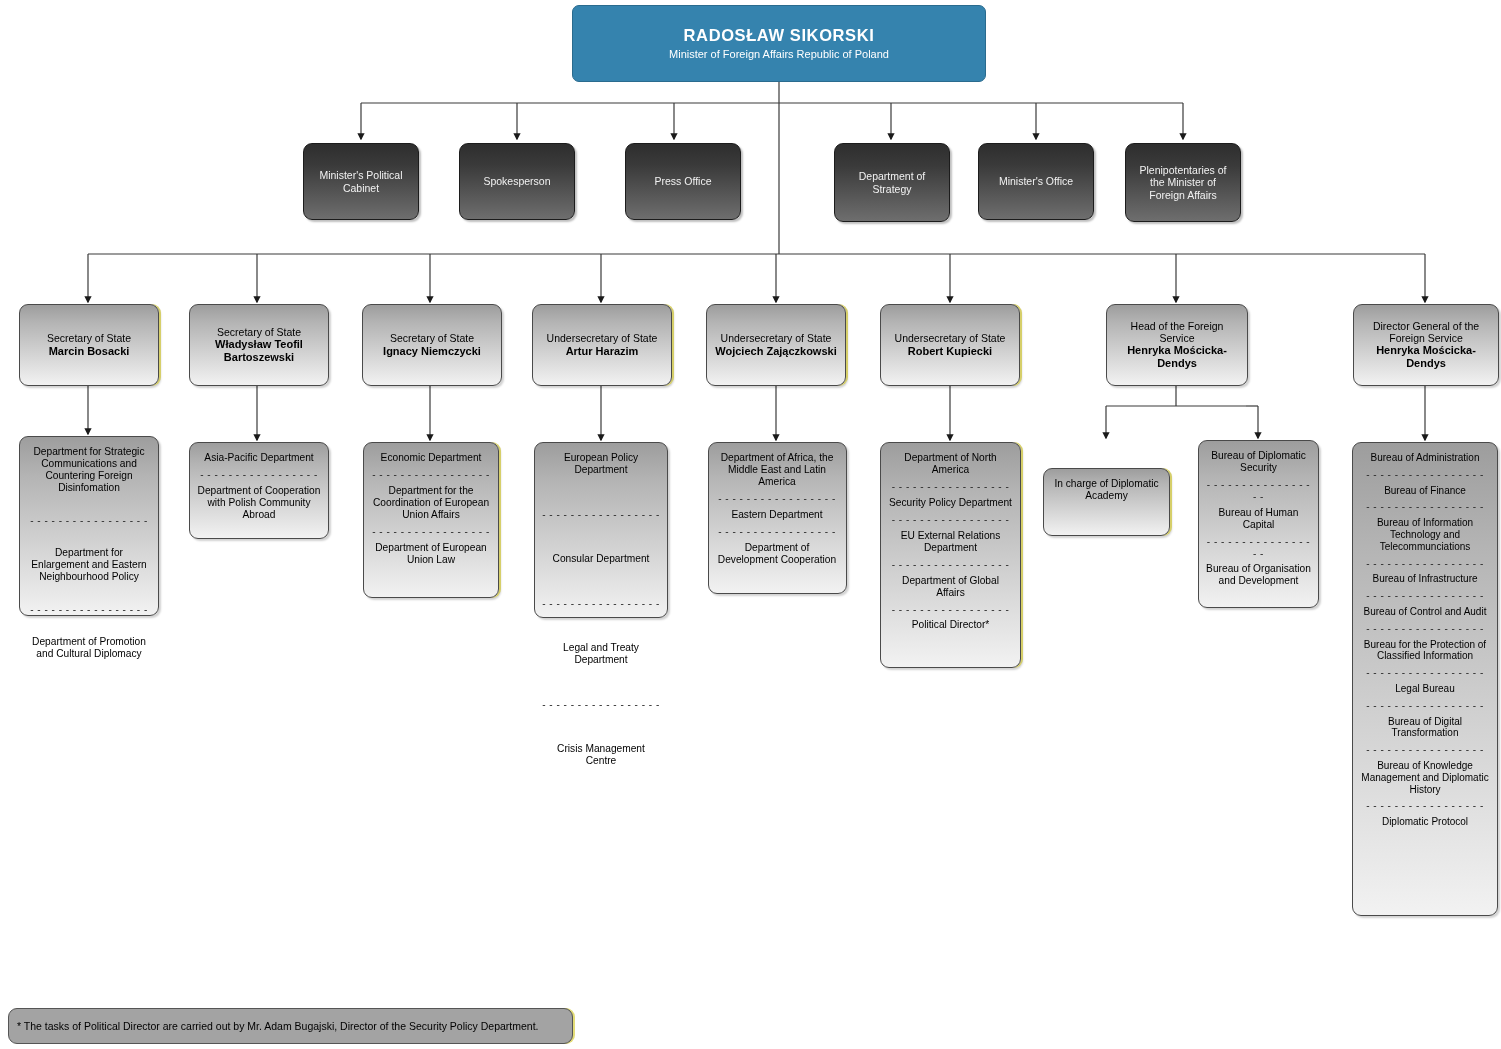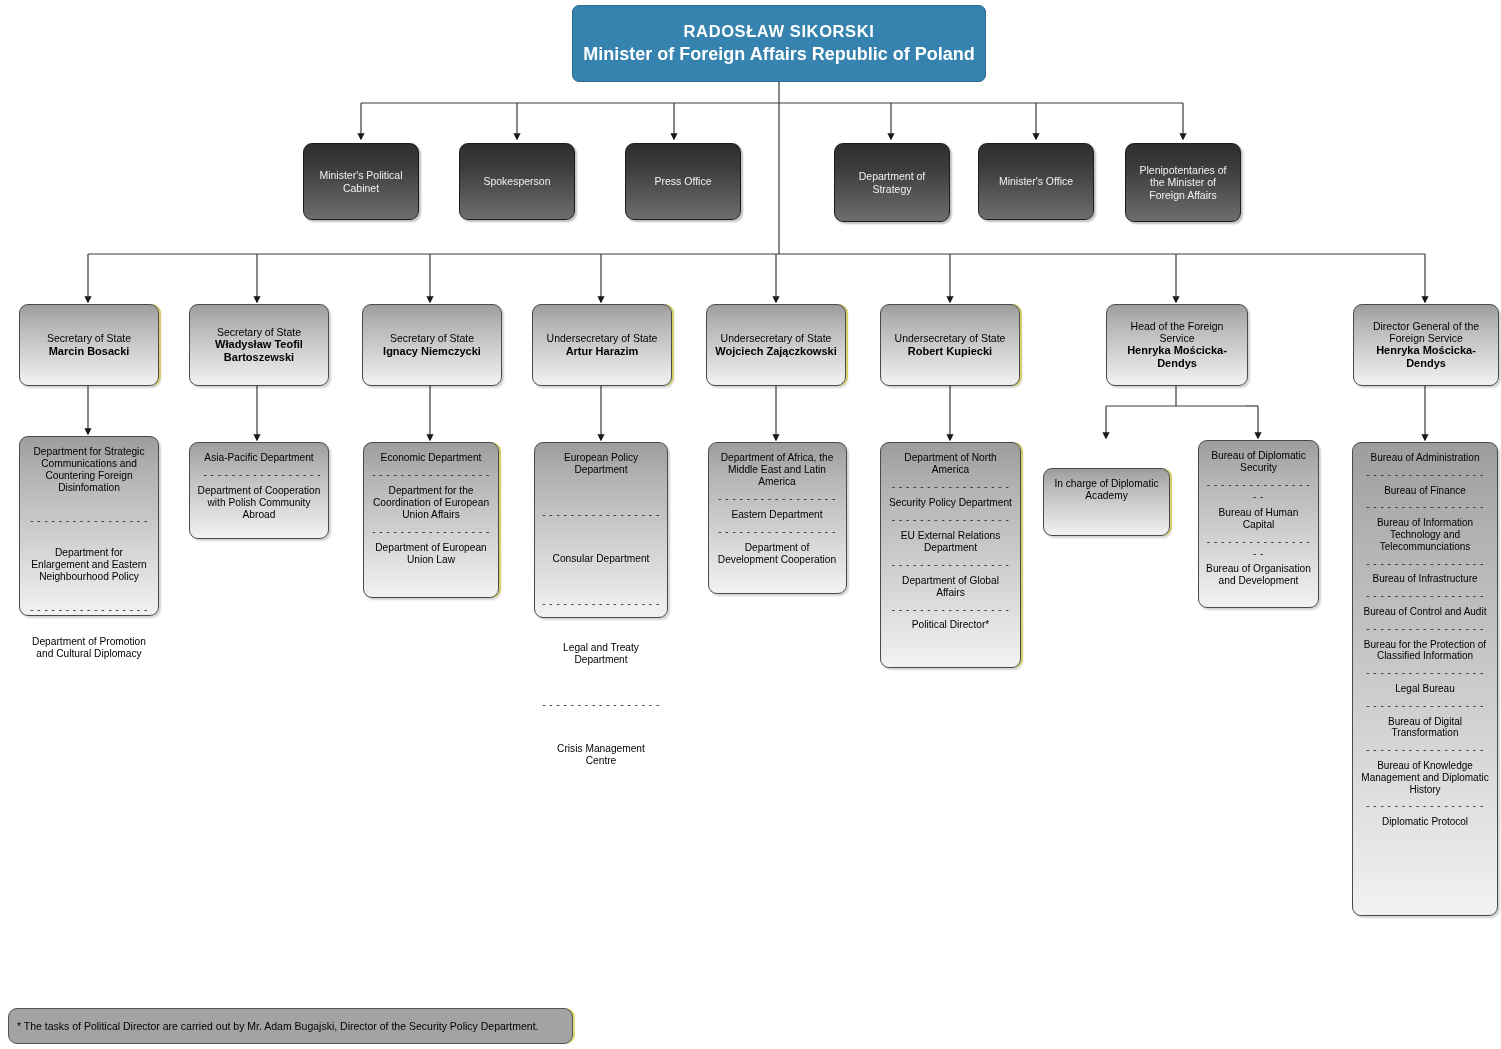--- a/index.html
+++ b/index.html
@@ -10,21 +10,21 @@
 
   .node{position:absolute;box-sizing:border-box;border:1px solid #3f3f3f;
         border-radius:9px;display:flex;flex-direction:column;
         align-items:center;justify-content:center;text-align:center;
         line-height:1.18;}
 
   
   .root{background:#3583ae;border:1px solid #2a6b8e;color:#ffffff;
         border-radius:7px;}
   .root .t1{font-size:16.5px;font-weight:bold;letter-spacing:.6px;}
-  .root .t2{font-size:18px;margin-top:3px;font-weight:bold;}
+  .root .t2{font-size:11px;margin-top:3px;}
 
   
   .dark{background:linear-gradient(180deg,#2e2e2e 0%,#3a3a3a 28%,#6e6e6e 100%);
         color:#f2f2f2;font-size:10.5px;border:1px solid #1c1c1c;
         box-shadow:2px 2px 2px rgba(0,0,0,.25);}
 
   
   .light{background:linear-gradient(180deg,#9d9d9d 0%,#b4b4b4 22%,#f2f2f2 100%);
          color:#000;font-size:10.5px;border:1px solid #4a4a4a;
          box-shadow:2px 2px 2px rgba(0,0,0,.18);}
@@ -154,21 +154,21 @@
   </div>
 
   <div class="node light stack" style="left:19px;top:436px;width:140px;height:180px;gap:16px;">
       <div class="item">Department for Strategic Communications and Countering Foreign Disinfomation</div>
       <div class="sep">- - - - - - - - - - - - - - - - -</div>
       <div class="item">Department for Enlargement and Eastern Neighbourhood Policy</div>
       <div class="sep">- - - - - - - - - - - - - - - - -</div>
       <div class="item">Department of Promotion and Cultural Diplomacy</div>
     </div>
 
-  <div class="node light stack" style="left:189px;top:442px;width:140px;height:97px;align-items:flex-end;">
+  <div class="node light stack" style="left:189px;top:442px;width:140px;height:97px;">
       <div class="item">Asia-Pacific Department</div>
       <div class="sep">- - - - - - - - - - - - - - - - -</div>
       <div class="item">Department of Cooperation with Polish Community Abroad</div>
     </div>
 
   <div class="node light yellowedge stack" style="left:363px;top:442px;width:136px;height:156px;">
       <div class="item">Economic Department</div>
       <div class="sep">- - - - - - - - - - - - - - - - -</div>
       <div class="item">Department for the Coordination of European Union Affairs</div>
       <div class="sep">- - - - - - - - - - - - - - - - -</div>

